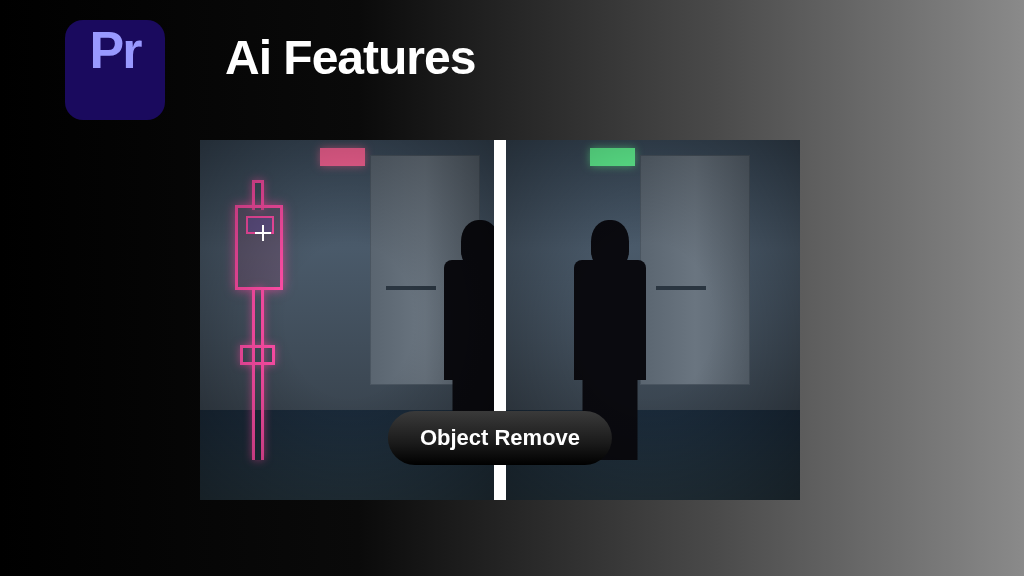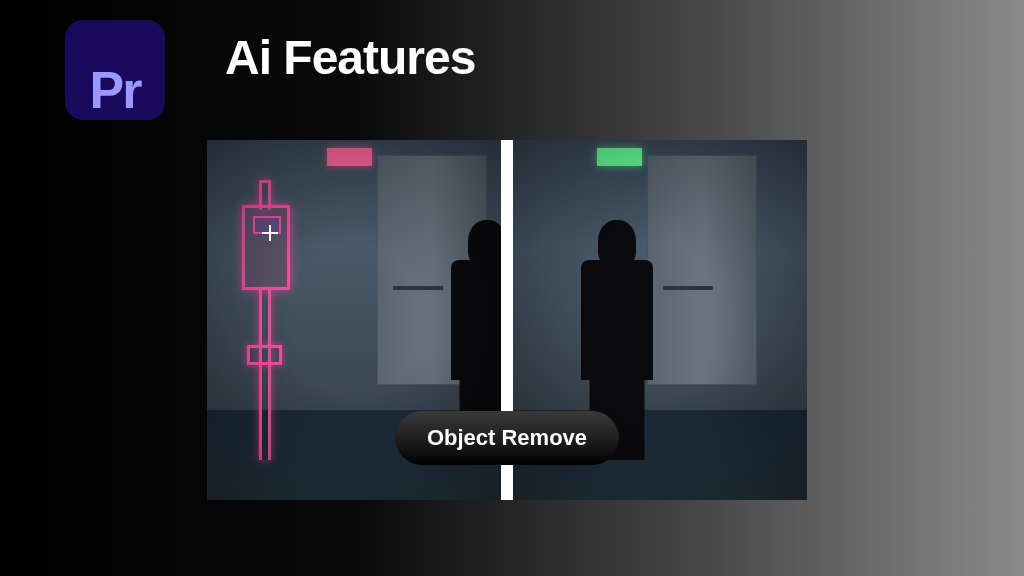--- a/index.html
+++ b/index.html
@@ -13,21 +13,21 @@
     }
     .app-logo {
       position: absolute;
       top: 20px;
       left: 65px;
       width: 100px;
       height: 100px;
       background: #1a0a5e;
       border-radius: 18px;
       display: flex;
-      align-items: flex-end;
+      align-items: flex-start;
       justify-content: center;
     }
     .app-logo-text {
       color: #9999ff;
       font-size: 52px;
       font-weight: 700;
       font-family: Arial, sans-serif;
       letter-spacing: -2px;
     }
     .title {
@@ -35,21 +35,21 @@
       top: 30px;
       left: 225px;
       color: #ffffff;
       font-size: 48px;
       font-weight: 700;
       letter-spacing: -1px;
     }
     .comparison-container {
       position: absolute;
       top: 140px;
-      left: 207px;
+      left: 200px;
       width: 600px;
       height: 360px;
       display: flex;
       background: #1a2530;
     }
     .left-panel {
       width: 50%;
       height: 100%;
       position: relative;
       background: linear-gradient(135deg, #2a3a4a 0%, #1a2530 50%, #0a1520 100%);

